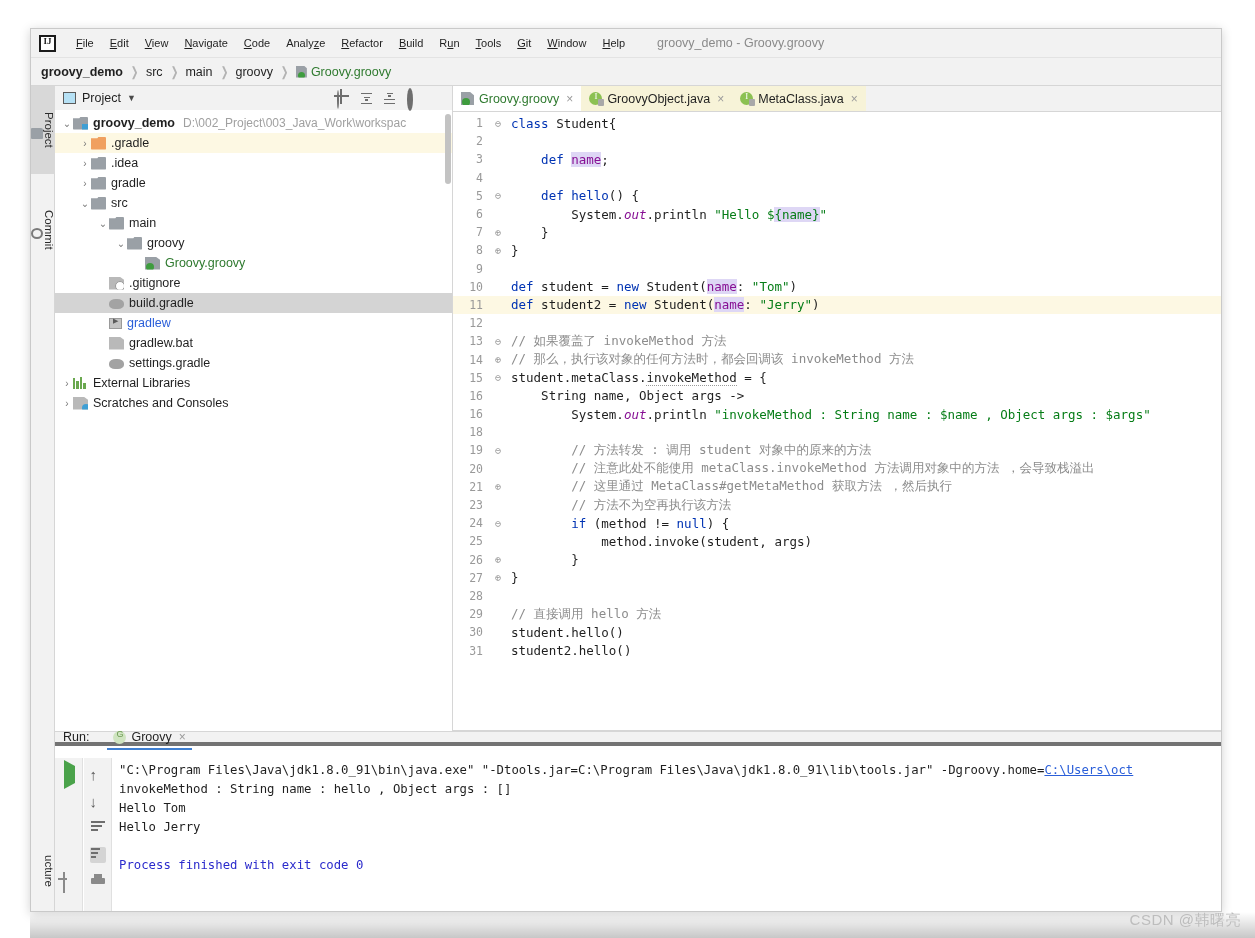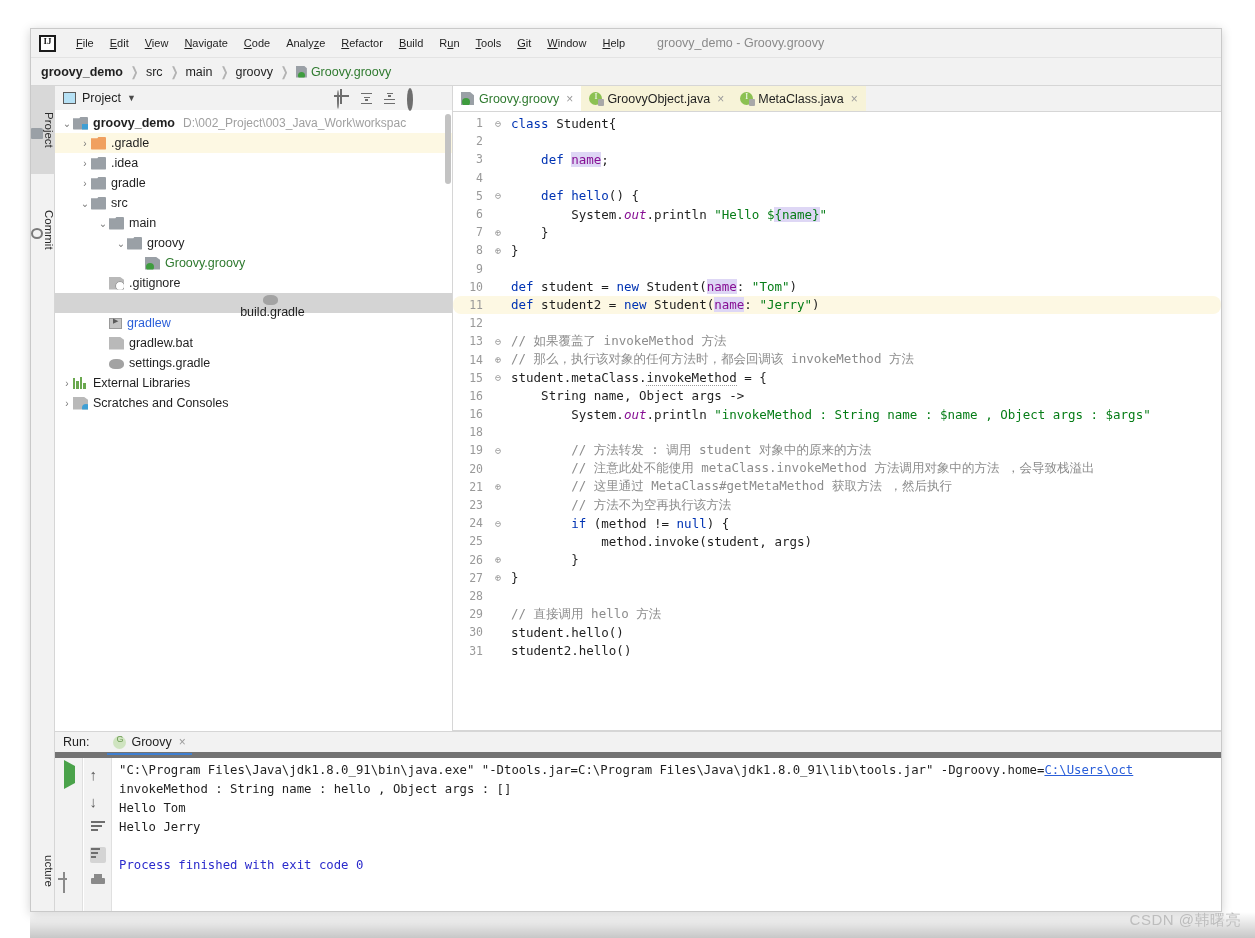--- a/index.html
+++ b/index.html
@@ -191,21 +191,21 @@
   }
   .trow {
     height: 20px;
     display: flex; align-items: center;
     font-size: 12.5px; color: #1f1f1f;
     white-space: nowrap;
     cursor: default;
     padding-right: 4px;
   }
   .trow.sel-yellow { background: #fdf8e3; }
-  .trow.sel-grey { background: #d4d4d4; flex-direction: column; }
+  .trow.sel-grey { background: #d4d4d4; }
   .tarrow {
     width: 12px; flex: none;
     color: #7a7a7a; font-size: 10px;
     text-align: center;
   }
   .ticon { width: 15px; height: 13px; margin-right: 5px; flex: none; position: relative; }
   .fi-folder { background:#9aa0a6; border-radius:1px; clip-path: polygon(0 14%, 42% 14%, 52% 0, 100% 0, 100% 100%, 0 100%); }
   .fi-folder.orange { background:#f0a060; }
   .fi-module { background:#9aa0a6; border-radius:1px; clip-path: polygon(0 14%, 42% 14%, 52% 0, 100% 0, 100% 100%, 0 100%); }
   .fi-module::after { content:""; position:absolute; right:0; bottom:0; width:6px; height:6px; background:#3f9fd4; }
@@ -285,21 +285,21 @@
     overflow: hidden;
     font-family: "DejaVu Sans Mono", "Liberation Mono", monospace;
     font-size: 12.5px;
   }
   .cline {
     position: relative;
     height: 18.2px;
     display: flex; align-items: center;
     white-space: pre;
   }
-  .cline.hl { background: #fdf8e3; border-radius: 8px; }
+  .cline.hl { background: #fdf8e3; }
   .gutter-num {
     width: 36px; flex: none;
     text-align: right;
     color: #999999;
     font-size: 11.5px;
     padding-right: 6px;
     font-family: "DejaVu Sans Mono", monospace;
   }
   .gutter-fold {
     width: 18px; flex: none;
@@ -332,25 +332,25 @@
   }
   .code-lines { position: relative; z-index: 2; padding-top: 2px; }
   
   .runpanel {
     position: absolute; left: 24px; right: 0;
     top: 645px; bottom: 0;
     background: #ffffff;
     border-top: 1px solid #d6d6d6;
   }
   .run-head {
-    position: absolute; left: 0; top: 0; width: 100%; height: 26px;
+    position: absolute; left: 0; top: 0; width: 100%; height: 14px;
     background: #f2f2f2;
     display: flex; align-items: center;
     padding-left: 8px;
-    border-bottom: 6px solid #737373;
+    border-bottom: 4px solid #737373;
   }
   .run-label { font-size: 12.5px; color: #1f1f1f; margin-right: 18px; }
   .run-tab {
     display: flex; align-items: center;
     font-size: 12.5px; color: #1f1f1f;
     height: 26px; padding: 0 6px;
     position: relative;
   }
   .run-tab.active::after {
     content:""; position:absolute; left:0; right:0; bottom:0;

